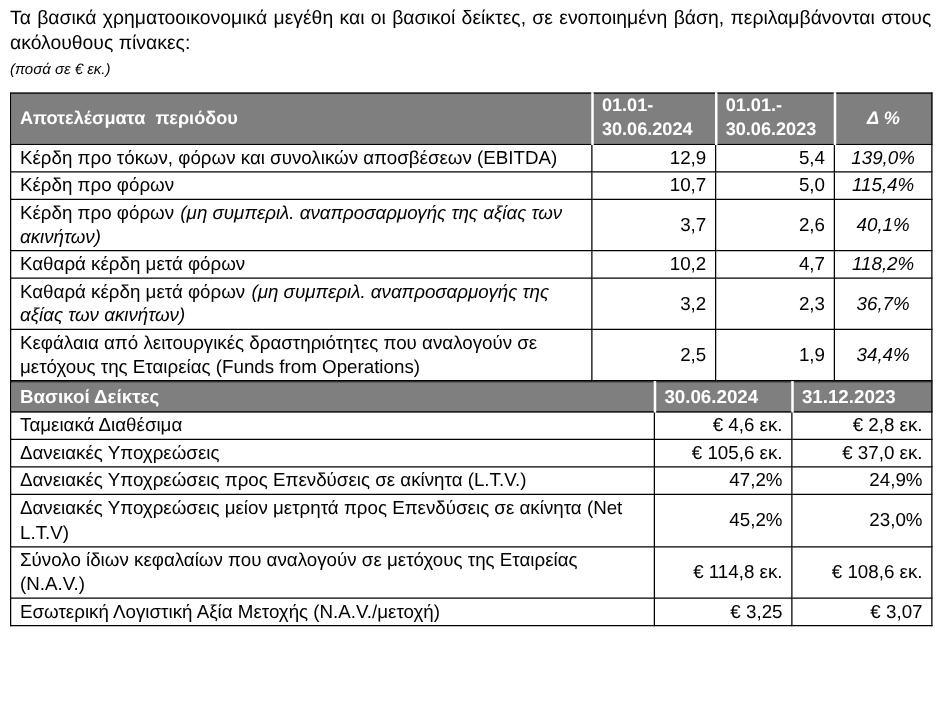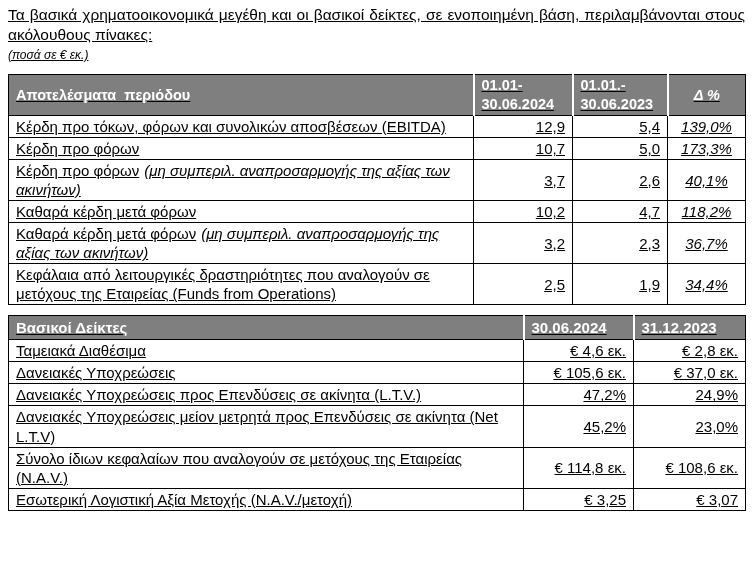--- a/index.html
+++ b/index.html
@@ -8,40 +8,39 @@
     font-family: "Liberation Sans", sans-serif;
     color: #000;
     width: 752px;
   }
   .page {
     width: 752px;
     height: 560px;
     padding: 5px 7px 0 8px;
     overflow: hidden;
     background: #fff;
-    text-decoration: underline;
   }
   .intro {
     margin: 0 0 3px 0;
     font-size: 15.5px;
     line-height: 1.28;
     text-align: justify;
   }
   .amounts-note {
     margin: 0 0 12px 0;
     font-size: 12px;
     font-style: italic;
   }
   table {
     border-collapse: collapse;
     table-layout: fixed;
     width: 737px;
     font-size: 15px;
   }
-  .t1 { margin-bottom: 10px; }
+  .t1 { margin-bottom: 0; }
   th, td {
     border: 1.5px solid #000;
     padding: 1px 7px;
     vertical-align: middle;
     line-height: 1.27;
   }
   thead th {
     background: #7f7f7f;
     color: #fff;
     font-weight: bold;
@@ -100,21 +99,21 @@
       <tr>
         <td class="lbl"><span>Κέρδη προ τόκων, φόρων και συνολικών αποσβέσεων (EBITDA)</span><sup></sup><span class="inote"></span></td>
         <td class="num">12,9</td>
         <td class="num">5,4</td>
         <td class="pct">139,0%</td>
       </tr>
       <tr>
         <td class="lbl"><span>Κέρδη προ φόρων</span><sup></sup><span class="inote"></span></td>
         <td class="num">10,7</td>
         <td class="num">5,0</td>
-        <td class="pct">173,3%</td>
+        <td class="pct">115,4%</td>
       </tr>
       <tr>
         <td class="lbl"><span>Κέρδη προ φόρων</span><sup></sup><span class="inote">(μη συμπεριλ. αναπροσαρμογής της αξίας των ακινήτων)</span></td>
         <td class="num">3,7</td>
         <td class="num">2,6</td>
         <td class="pct">40,1%</td>
       </tr>
       <tr>
         <td class="lbl"><span>Καθαρά κέρδη μετά φόρων</span><sup></sup><span class="inote"></span></td>
         <td class="num">10,2</td>

